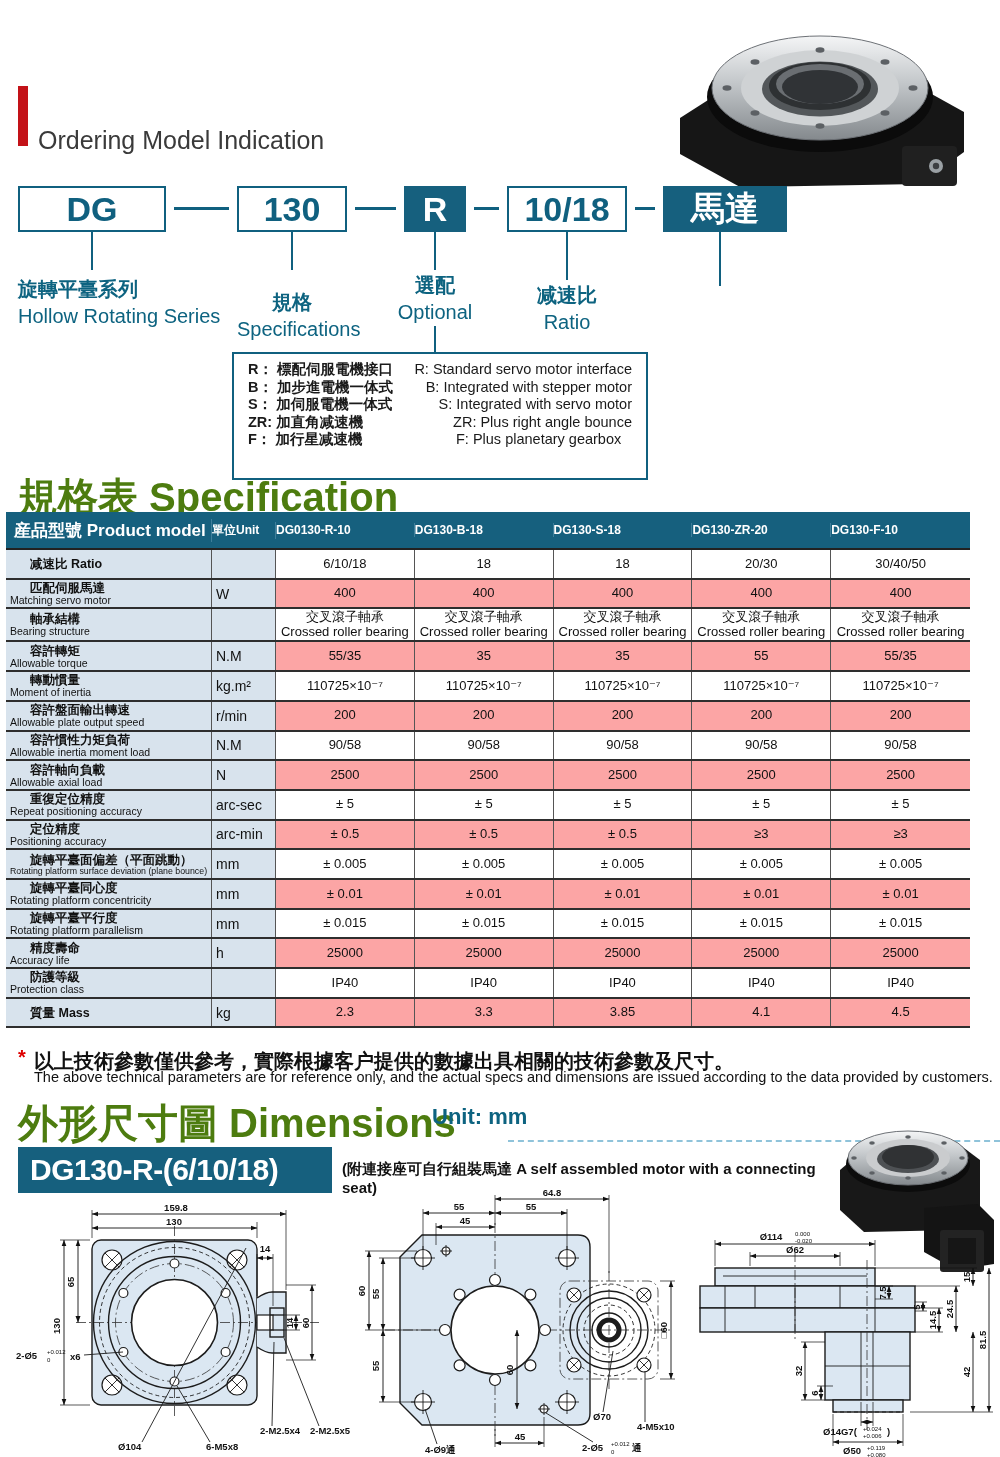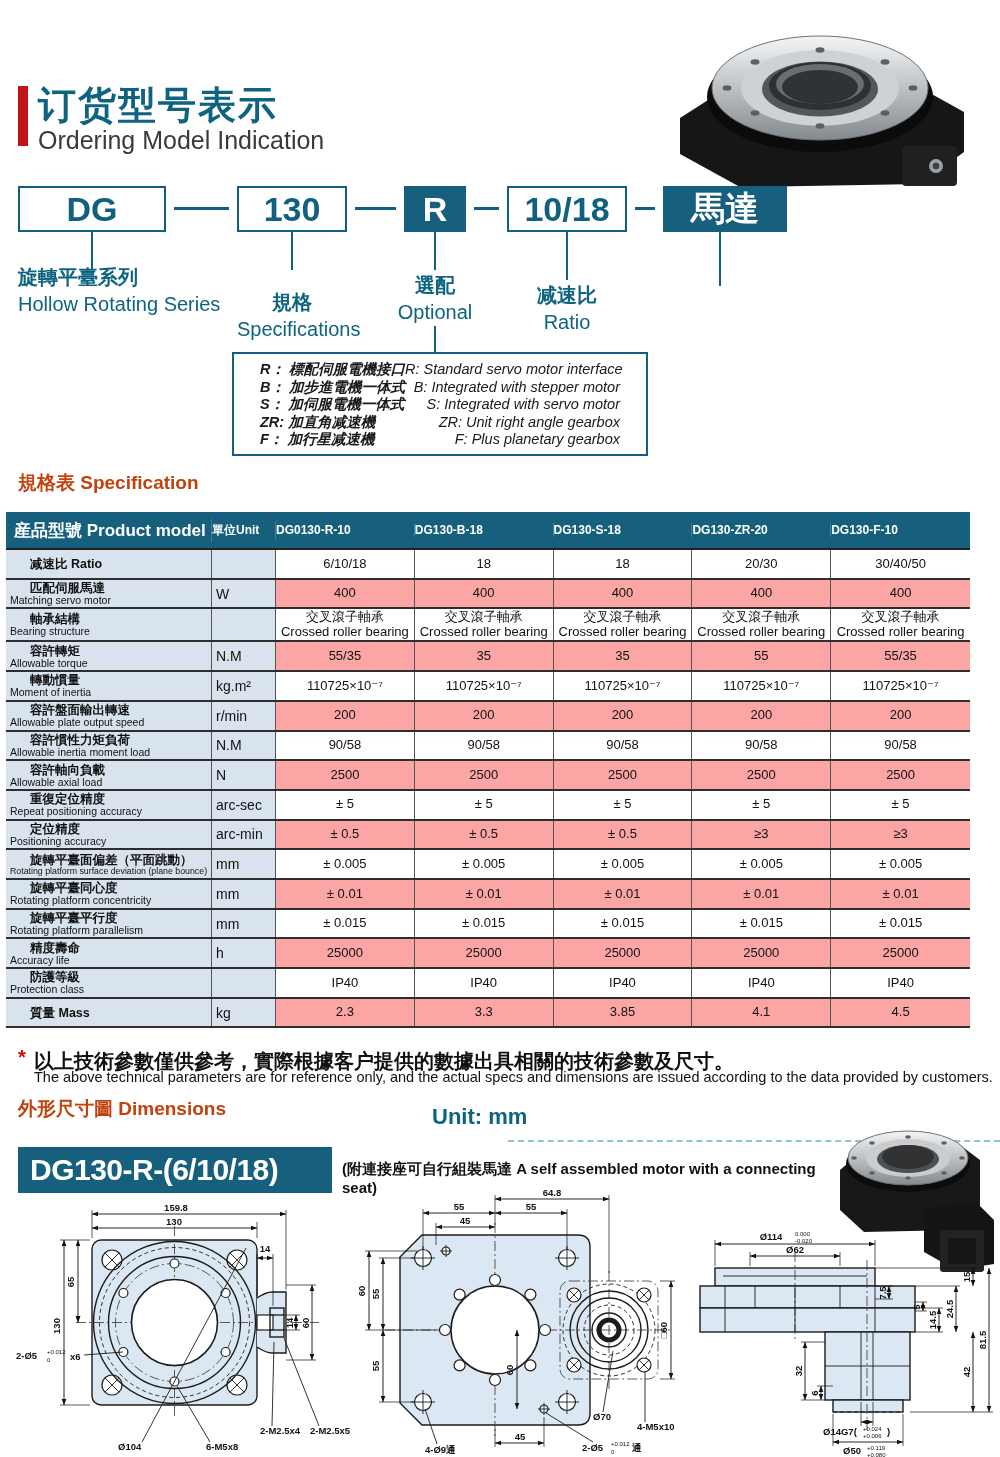--- a/index.html
+++ b/index.html
@@ -3,36 +3,36 @@
 <meta charset="utf-8">
 <style>
   html,body { margin:0; padding:0; background:#fff; }
   #page { position:relative; width:1000px; height:1457px; background:#fff; overflow:hidden;
           font-family:"Liberation Sans","DejaVu Sans",sans-serif; color:#111; }
   .abs { position:absolute; }
   
   .red-bar { position:absolute; left:18px; top:86px; width:10px; height:60px; background:#c31218; }
   .title-zh { position:absolute; left:38px; top:80px; font-size:38px; font-weight:bold; color:#0d6380; letter-spacing:2px; }
   .title-en { position:absolute; left:38px; top:126px; font-size:25px; color:#3a3a3a; }
-  .sec-title { position:absolute; font-size:19px; font-weight:bold; color:#c2410c; }
+  .sec-title { position:absolute; font-size:40px; font-weight:bold; color:#4d7c0f; }
   
   .mbox { position:absolute; top:186px; height:46px; border:2.5px solid #10607f; color:#10607f;
           font-size:34px; font-weight:bold; display:flex; align-items:center; justify-content:center; box-sizing:border-box; }
   .mbox.solid { background:#16607e; color:#fff; border:none; }
   .mdash { position:absolute; top:207px; border-top:3px solid #10607f; }
   .vline { position:absolute; width:0; border-left:2px solid #10607f; }
   .mlabel { position:absolute; color:#0d6380; }
   .mlabel .zh { font-size:20px; font-weight:bold; line-height:1.35; }
   .mlabel .en { font-size:20px; line-height:1.3; }
   .mlabel.small .zh { font-size:18px; }
   .mlabel.small .en { font-size:16px; }
   .mlabel.center { text-align:center; }
   
-  #legend { position:absolute; left:232px; top:352px; width:416px; height:104px; border:2.5px solid #10607f;
-            box-sizing:border-box; padding:7px 26px;font-style:italic; }
+  #legend { position:absolute; left:232px; top:352px; width:416px; height:128px; border:2.5px solid #10607f;
+            box-sizing:border-box; padding:7px 14px; }
   .opt-row { display:flex; font-size:14.5px; line-height:17.6px; color:#1a1a1a; }
   .opt-zh { width:208px; font-weight:bold; white-space:nowrap; }
   .opt-en { white-space:nowrap; }
   
   #spec-table { position:absolute; left:6px; top:512px; width:964px; }
   .thead, .trow { display:grid; grid-template-columns:206px 64px repeat(5,1fr); }
   .thead { background:#16607e; color:#fff; height:36px; align-items:center; border-bottom:2px solid #222; }
   .hc { text-align:left; font-weight:bold; font-size:12px; white-space:nowrap; border-right:1px solid #3f7f9b; }
   .hc:first-child { text-align:left; padding-left:8px; font-size:17px; }
   .hc:last-child { border-right:none; }
@@ -82,21 +82,20 @@
       </marker>
       <linearGradient id="mg" x1="0" y1="0" x2="0" y2="1">
         <stop offset="0" stop-color="#f4f5f6"></stop>
           <stop offset="0.45" stop-color="#c3c7ca"></stop>
           <stop offset="1" stop-color="#84898d"></stop>
       </linearGradient>
     </defs>
   </svg>
 
   <div class="red-bar"></div>
-  <div class="title-zh">订货型号表示</div>
   <div class="title-en">Ordering Model Indication</div>
 
   <svg class="abs" style="left:652px;top:0" width="340" height="192" viewBox="0 0 340 192">
     <path d="M28,118 L78,86 L258,82 L312,112 L312,152 L268,184 L88,187 L28,154 Z" fill="#161616"></path>
     <rect x="250" y="146" width="55" height="40" rx="4" fill="#202020"></rect>
     <circle cx="284" cy="166" r="7" fill="#9aa0a4"></circle>
       <circle cx="284" cy="166" r="3.2" fill="#3c3f42"></circle>
     <ellipse cx="168" cy="97" rx="113" ry="55" fill="#0b0b0b"></ellipse>
     <ellipse cx="168" cy="88" rx="108" ry="52" fill="url(#mg)" stroke="#6d7176" stroke-width="1"></ellipse>
     <ellipse cx="168" cy="88" rx="79" ry="38" fill="#cfd2d4"></ellipse>
@@ -128,21 +127,21 @@
   <div class="mdash" style="left:474px;width:25px"></div>
   <div class="mdash" style="left:635px;width:20px"></div>
 
   <div class="vline" style="left:91px;top:232px;height:38px"></div>
   <div class="vline" style="left:291px;top:232px;height:38px"></div>
   <div class="vline" style="left:434px;top:232px;height:38px"></div>
   <div class="vline" style="left:566px;top:232px;height:48px"></div>
   <div class="vline" style="left:719px;top:232px;height:54px"></div>
   <div class="vline" style="left:434px;top:326px;height:26px"></div>
 
-  <div class="mlabel" style="left:18px;top:264px">
+  <div class="mlabel" style="left:18px;top:276px">
     <div class="zh">旋轉平臺系列</div>
     <div class="en">Hollow Rotating Series</div>
   </div>
   <div class="mlabel center" style="left:237px;top:289px;width:110px">
     <div class="zh">規格</div>
     <div class="en">Specifications</div>
   </div>
   <div class="mlabel center" style="left:385px;top:272px;width:100px">
     <div class="zh">選配</div>
     <div class="en">Optional</div>
@@ -160,21 +159,21 @@
       <div class="opt-row">
         <span class="opt-zh">B： 加步進電機一体式</span>
         <span class="opt-en">B: Integrated with stepper motor</span>
       </div>
       <div class="opt-row">
         <span class="opt-zh">S： 加伺服電機一体式</span>
         <span class="opt-en">S: Integrated with servo motor</span>
       </div>
       <div class="opt-row">
         <span class="opt-zh">ZR: 加直角减速機</span>
-        <span class="opt-en">ZR: Unit right angle gearbox</span>
+        <span class="opt-en">ZR: Plus right angle bounce</span>
       </div>
       <div class="opt-row">
         <span class="opt-zh">F： 加行星减速機</span>
         <span class="opt-en">F: Plus planetary gearbox</span>
       </div>
     </div>
 
   <div class="sec-title" style="left:18px;top:470px">規格表 Specification</div>
 
   <div id="spec-table">

